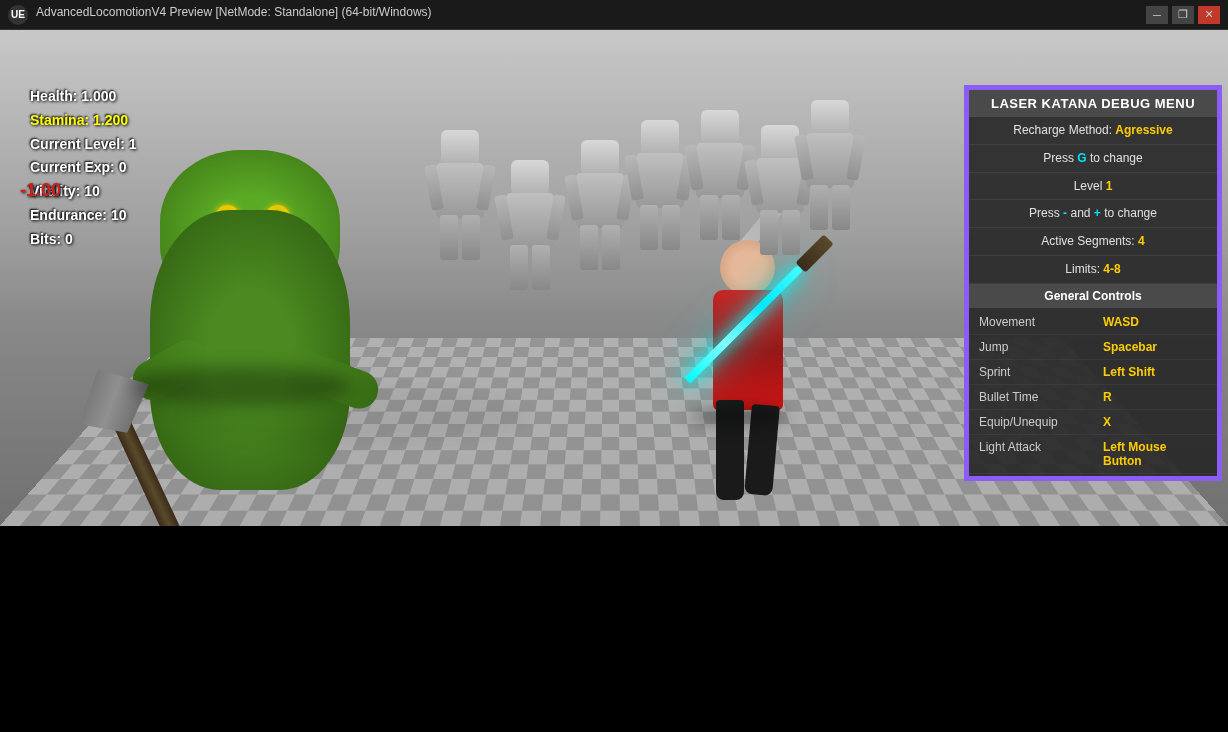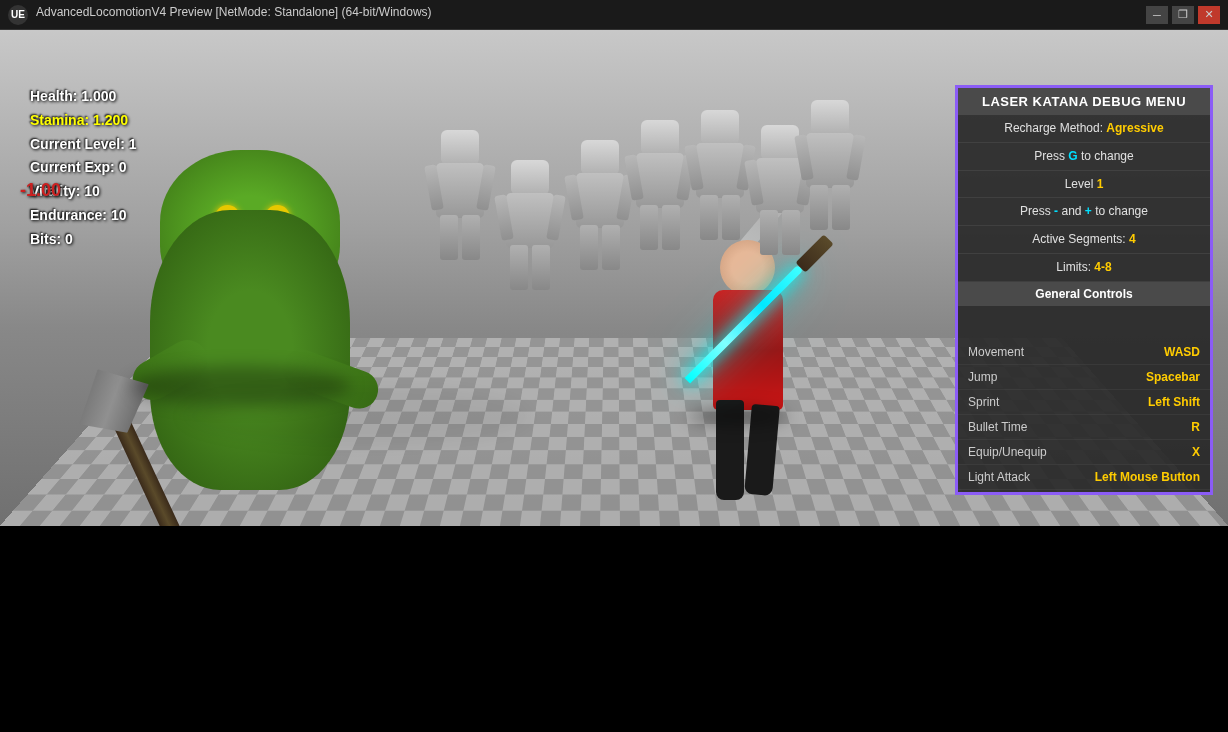--- a/index.html
+++ b/index.html
@@ -401,24 +401,24 @@
       color: #cc2020;
       font-size: 18px;
       font-weight: bold;
       text-shadow: 1px 1px 3px #000;
     }
 
     
     #debug-panel {
       position: absolute;
       top: 55px;
-      right: 15px;
+      right: 6px;
       width: 258px;
       background: rgba(40, 40, 40, 0.92);
-      border: 3px solid #8b5cf6;
+      border: 5px solid #8b5cf6;
       font-size: 12px;
       color: #e0e0e0;
     }
     .debug-title {
       background: #4a4a4a;
       text-align: center;
       padding: 6px 8px;
       font-size: 13px;
       font-weight: bold;
       color: #ffffff;
@@ -450,33 +450,32 @@
       text-align: center;
       padding: 5px 8px;
       font-size: 12px;
       font-weight: bold;
       color: #ffffff;
     }
     .debug-controls-grid {
       display: grid;
       grid-template-columns: 1fr 1fr;
       padding: 2px 0;
-      margin-top: 32px;
     }
     .ctrl-label {
       padding: 5px 10px;
       color: #cccccc;
       text-align: left;
       border-bottom: 1px solid rgba(100,100,100,0.2);
     }
     .ctrl-value {
       padding: 5px 10px;
       color: #ffcc00;
       font-weight: bold;
-      text-align: right;
+      text-align: left;
       border-bottom: 1px solid rgba(100,100,100,0.2);
     }
   </style>
 </head>
 <body>
 
 <div id="titlebar">
   <div id="titlebar-left">
     <div id="ue-logo">
       <span>UE</span>

